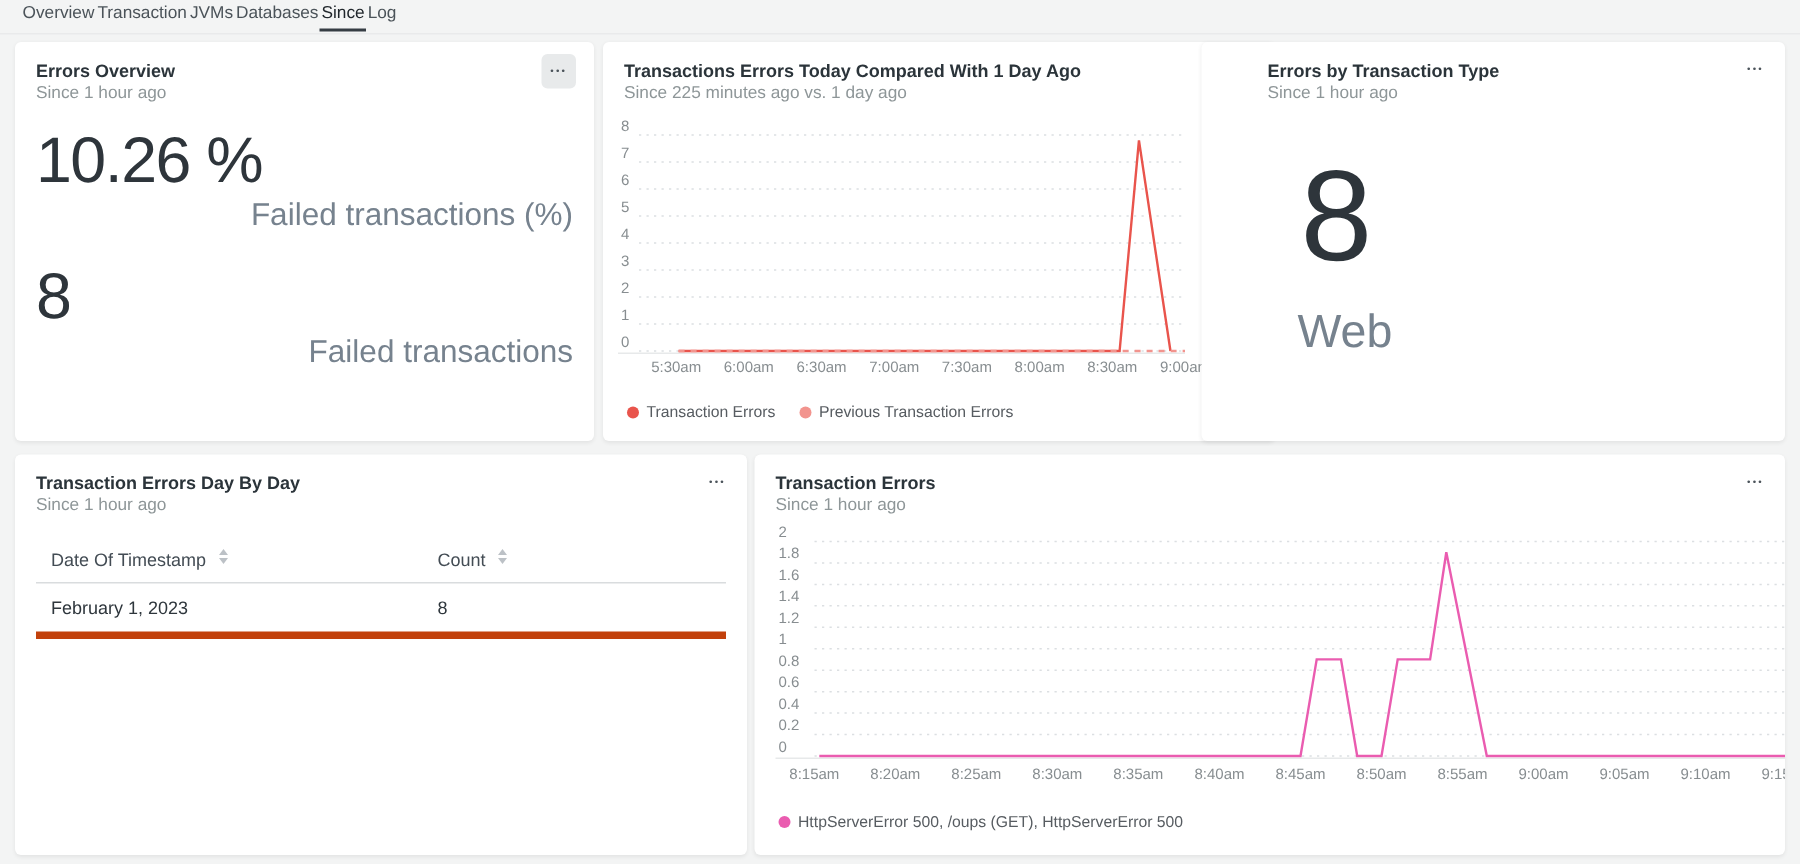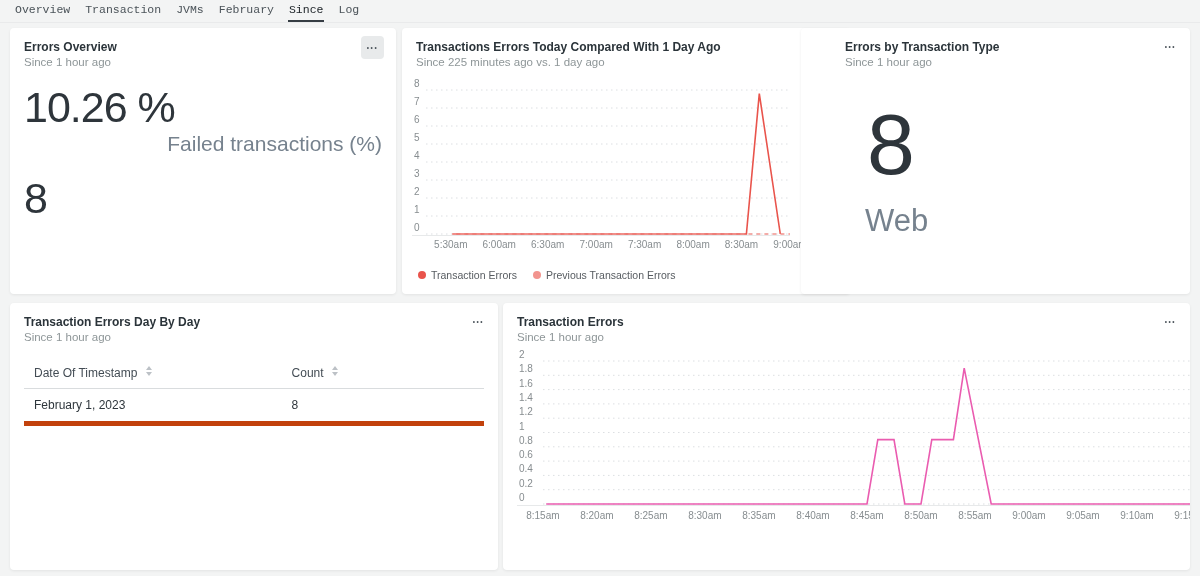--- a/index.html
+++ b/index.html
@@ -6,22 +6,22 @@
   html,body { margin:0; padding:0; }
   body {
     width:1200px; height:576px; position:relative;
     background:#f3f4f4; color:#2c3338;
     font-family:"Liberation Sans", sans-serif;
     overflow:hidden;
   }
 
   
   .nav { position:absolute; top:0; left:0; right:0; height:23px;
-         display:flex; gap:13px; padding:3px 0 0 14px; align-items:flex-start;
-         border-bottom:1px solid #e9eaeb;font-family:Liberation Mono, monospace; }
+         display:flex; padding:3px 0 0 14px; align-items:flex-start;
+         border-bottom:1px solid #e9eaeb; }
   .tab { font-size:11.5px; color:#4b5359; padding:0 1px 4px 1px; cursor:pointer; }
   .tab.active { color:#20262b; border-bottom:2px solid #363d44; }
 
   
   .card { position:absolute; background:#ffffff; border-radius:4px;
           box-shadow:0 1px 3px rgba(0,0,0,.07); overflow:hidden;
           padding:12px 14px; }
   #card-errors-overview   { left:10px;  top:28px;  width:386px; height:266px; }
   #card-compare           { left:402px; top:28px;  width:448px; height:266px; }
   #card-by-type           { left:801px; top:28px;  width:389px; height:266px;padding-left:44px; }
@@ -70,34 +70,35 @@
   .sort .up { border-bottom:4px solid #bcc1c6; margin-bottom:2px; }
   .sort .dn { border-top:4px solid #bcc1c6; }
 </style>
 </head>
 <body>
 
 <div class="nav">
   <div class="tab">Overview</div>
   <div class="tab">Transaction</div>
   <div class="tab">JVMs</div>
-  <div class="tab">February</div>
+  <div class="tab">Databases</div>
   <div class="tab active">Since</div>
   <div class="tab">Log</div>
 </div>
 
 <div class="card" id="card-errors-overview">
   <div class="card-title">Errors Overview</div>
   <div class="card-sub">Since 1 hour ago</div>
   <div class="menu-btn boxed">
     <span>•••</span>
   </div>
   <div class="metric-value m1">10.26 %</div>
   <div class="metric-label">Failed transactions (%)</div>
   <div class="metric-value m2">8</div>
+  <div class="metric-label">Failed transactions</div>
 </div>
 
 <div class="card" id="card-compare">
   <div class="card-title">Transactions Errors Today Compared With 1 Day Ago</div>
   <div class="card-sub">Since 225 minutes ago vs. 1 day ago</div>
   <div class="menu-btn">
     <span>•••</span>
   </div>
   <div class="chart-wrap">
       <svg width="378" height="176">
@@ -222,13 +223,19 @@
         <text x="350.0" y="163" class="tick mid">8:45am</text>
         <text x="404.0" y="163" class="tick mid">8:50am</text>
         <text x="458.0" y="163" class="tick mid">8:55am</text>
         <text x="512.0" y="163" class="tick mid">9:00am</text>
         <text x="566.0" y="163" class="tick mid">9:05am</text>
         <text x="620.0" y="163" class="tick mid">9:10am</text>
         <text x="674.0" y="163" class="tick mid">9:15am</text>
         <polyline points="29.2,148.0 350.0,148.0 360.8,83.6 377.0,83.6 387.8,148.0 404.0,148.0 414.8,83.6 436.4,83.6 447.2,12.2 474.2,148.0 674.0,148.0" fill="none" stroke="#ea5cb0" stroke-width="1.6"></polyline>
       </svg>
     </div>
+  <div class="legend">
+      <span class="legend-item">
+        <span class="legend-dot" style="background: rgb(234, 92, 176);"></span>
+        <span>HttpServerError 500, /oups (GET), HttpServerError 500</span>
+      </span>
+    </div>
 </div>
 
 </body></html>

